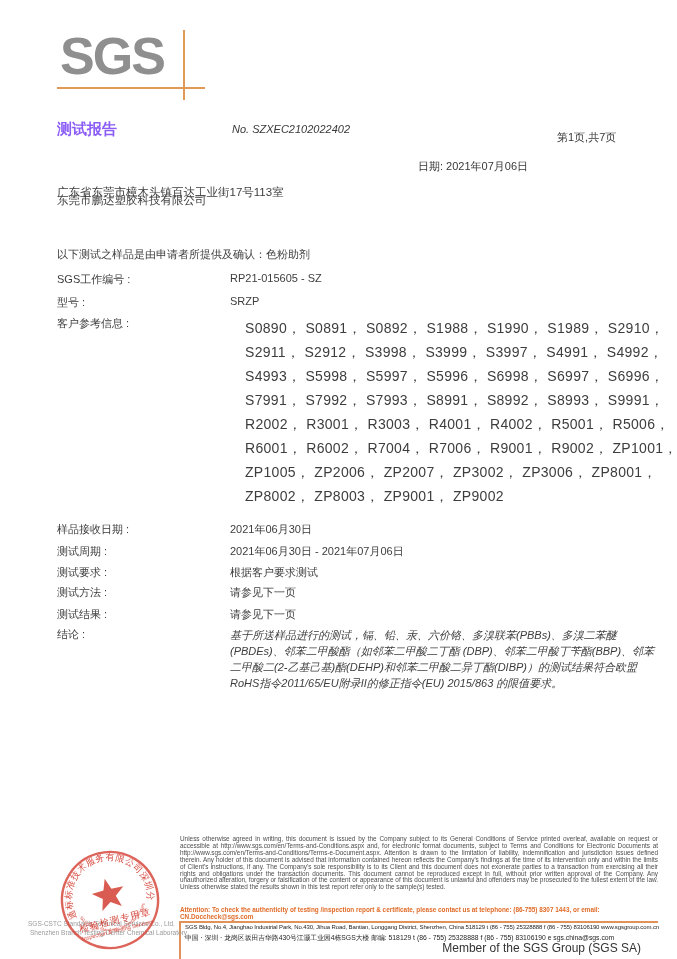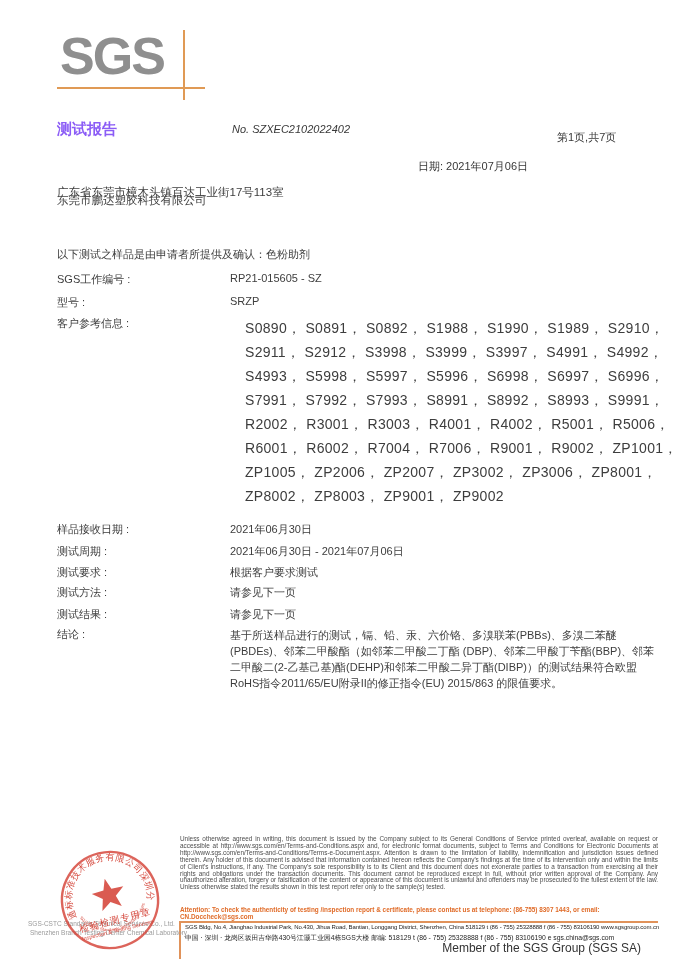--- a/index.html
+++ b/index.html
@@ -21,21 +21,21 @@
   .applicant-name{position:absolute;left:57px;top:160px;font-size:11.5px;margin-top:33px;}
   .applicant-addr{position:absolute;left:57px;top:185px;font-size:11.5px;}
   .intro{position:absolute;left:57px;top:247px;font-size:11px;}
   
   .row{position:absolute;left:0;font-size:11px;}
   .row .lbl{position:absolute;left:57px;top:0;white-space:nowrap;}
   .row .val{position:absolute;left:230px;top:0;white-space:nowrap;text-align:center;}
   .codes{position:absolute;left:245px;top:316px;font-size:14px;line-height:24px;letter-spacing:.3px;}
   .codes div{white-space:nowrap;}
   .conclusion-val{position:absolute;left:230px;top:627px;width:428px;font-size:11px;
-    line-height:16px;white-space:normal;}
+    line-height:16px;white-space:normal;font-style:italic;}
   
   .legal{position:absolute;left:180px;top:836px;width:478px;font-size:6.4px;line-height:6.9px;
     color:#4d4d4d;text-align:justify;}
   .attention{position:absolute;left:180px;top:906px;width:478px;font-size:6.4px;line-height:7px;
     color:#e06b28;font-weight:bold;}
   .foot-rule{position:absolute;left:179px;top:921px;width:479px;height:1.5px;background:#e0925a;}
   .foot-vline{position:absolute;left:179px;top:921px;width:1.5px;height:38px;background:#e0925a;}
   .addr1{position:absolute;left:185px;top:924px;font-size:6px;letter-spacing:-.1px;
     color:#1e1e1e;white-space:nowrap;}
   .addr2{position:absolute;left:185px;top:933px;font-size:6.8px;color:#1e1e1e;white-space:nowrap;}

